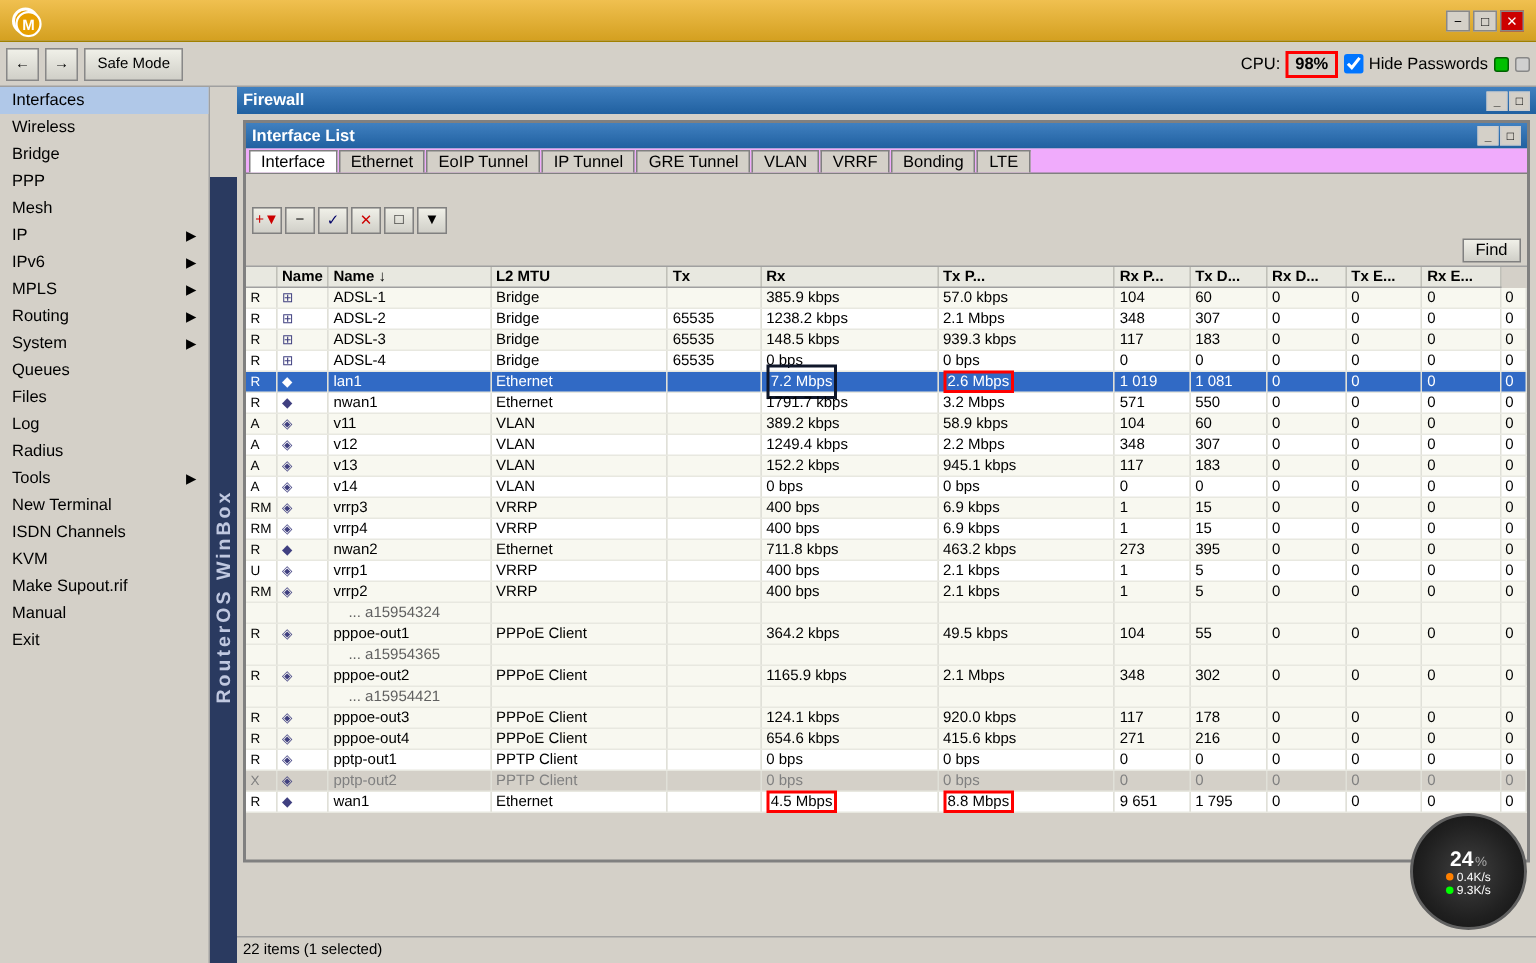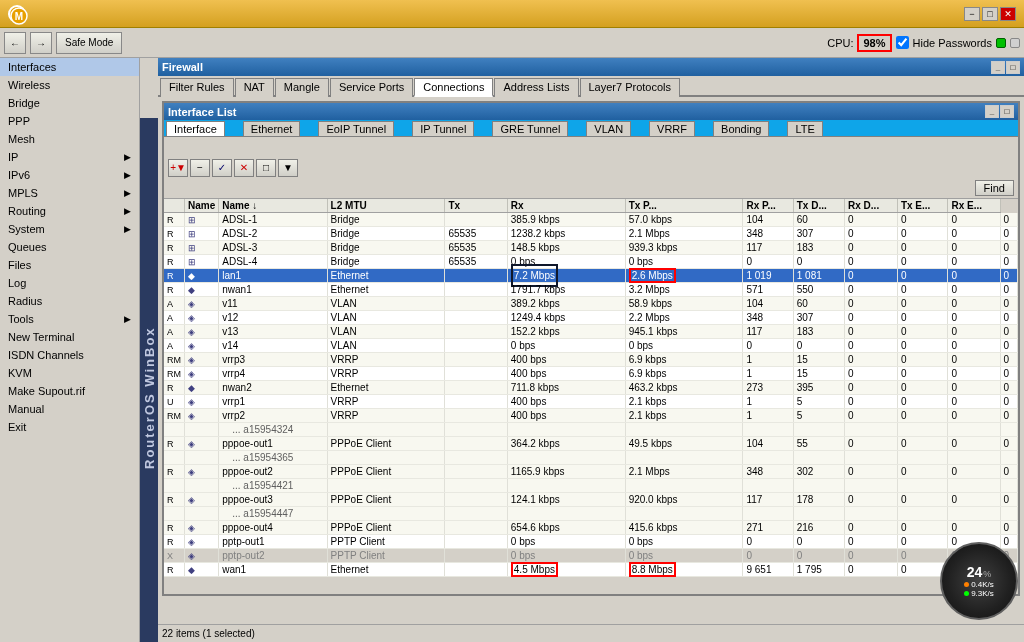--- a/index.html
+++ b/index.html
@@ -111,24 +111,24 @@
       color: #fff;
       display: flex; align-items: center; justify-content: space-between;
       padding: 1px 4px;
       height: 17px;
       font-size: 11px; font-weight: bold;
     }
 
     
     .sub-tabs {
       display: flex;
-      background: #0ea5e9;
+      background: #f0abfc;
       border-bottom: 1px solid #808080;
       padding: 1px 2px 0;
-      gap: 18px;
+      gap: 1px;
     }
     .sub-tab {
       padding: 1px 7px;
       border: 1px solid #808080;
       border-bottom: none;
       background: #d4d0c8;
       cursor: pointer;
       font-size: 11px;
     }
     .sub-tab.active {
@@ -365,29 +365,20 @@
 
     <div id="firewall-win" style="left:18px;">
       <div class="win-titlebar">
         <span>Firewall</span>
         <div class="win-btns">
           <div class="win-btn">_</div>
           <div class="win-btn">□</div>
         </div>
       </div>
 
-      <div class="tab-bar">
-      <div class="tab">Filter Rules</div>
-          <div class="tab">NAT</div>
-          <div class="tab">Mangle</div>
-          <div class="tab">Service Ports</div>
-          <div class="tab active">Connections</div>
-          <div class="tab">Address Lists</div>
-          <div class="tab">Layer7 Protocols</div>
-        </div>
 
       <div id="iface-win">
         <div class="iface-win-titlebar">
           <span>Interface List</span>
           <div class="win-btns">
             <div class="win-btn">_</div>
             <div class="win-btn">□</div>
           </div>
         </div>
 
@@ -740,35 +731,20 @@
                   <td></td>
                   <td>124.1 kbps</td>
                   <td>920.0 kbps</td>
                   <td>117</td>
                   <td>178</td>
                   <td>0</td>
                   <td>0</td>
                   <td>0</td>
                   <td>0</td>
                 </tr>
-                <tr style="background: rgb(248, 248, 240);">
-                  <td><span style="font-size:9px;"></span></td>
-                  <td><span style="font-size:9px;color:#404080"></span></td>
-                  <td><span style="color:#606060;padding-left:10px;">... a15954447</span></td>
-                  <td></td>
-                  <td></td>
-                  <td></td>
-                  <td></td>
-                  <td></td>
-                  <td></td>
-                  <td></td>
-                  <td></td>
-                  <td></td>
-                  <td></td>
-                </tr>
                 <tr class="row-alt">
                   <td><span style="font-size:9px;">R</span></td>
                   <td><span style="font-size:9px;color:#404080">◈</span></td>
                   <td><span style="">pppoe-out4</span></td>
                   <td>PPPoE Client</td>
                   <td></td>
                   <td>654.6 kbps</td>
                   <td>415.6 kbps</td>
                   <td>271</td>
                   <td>216</td>

